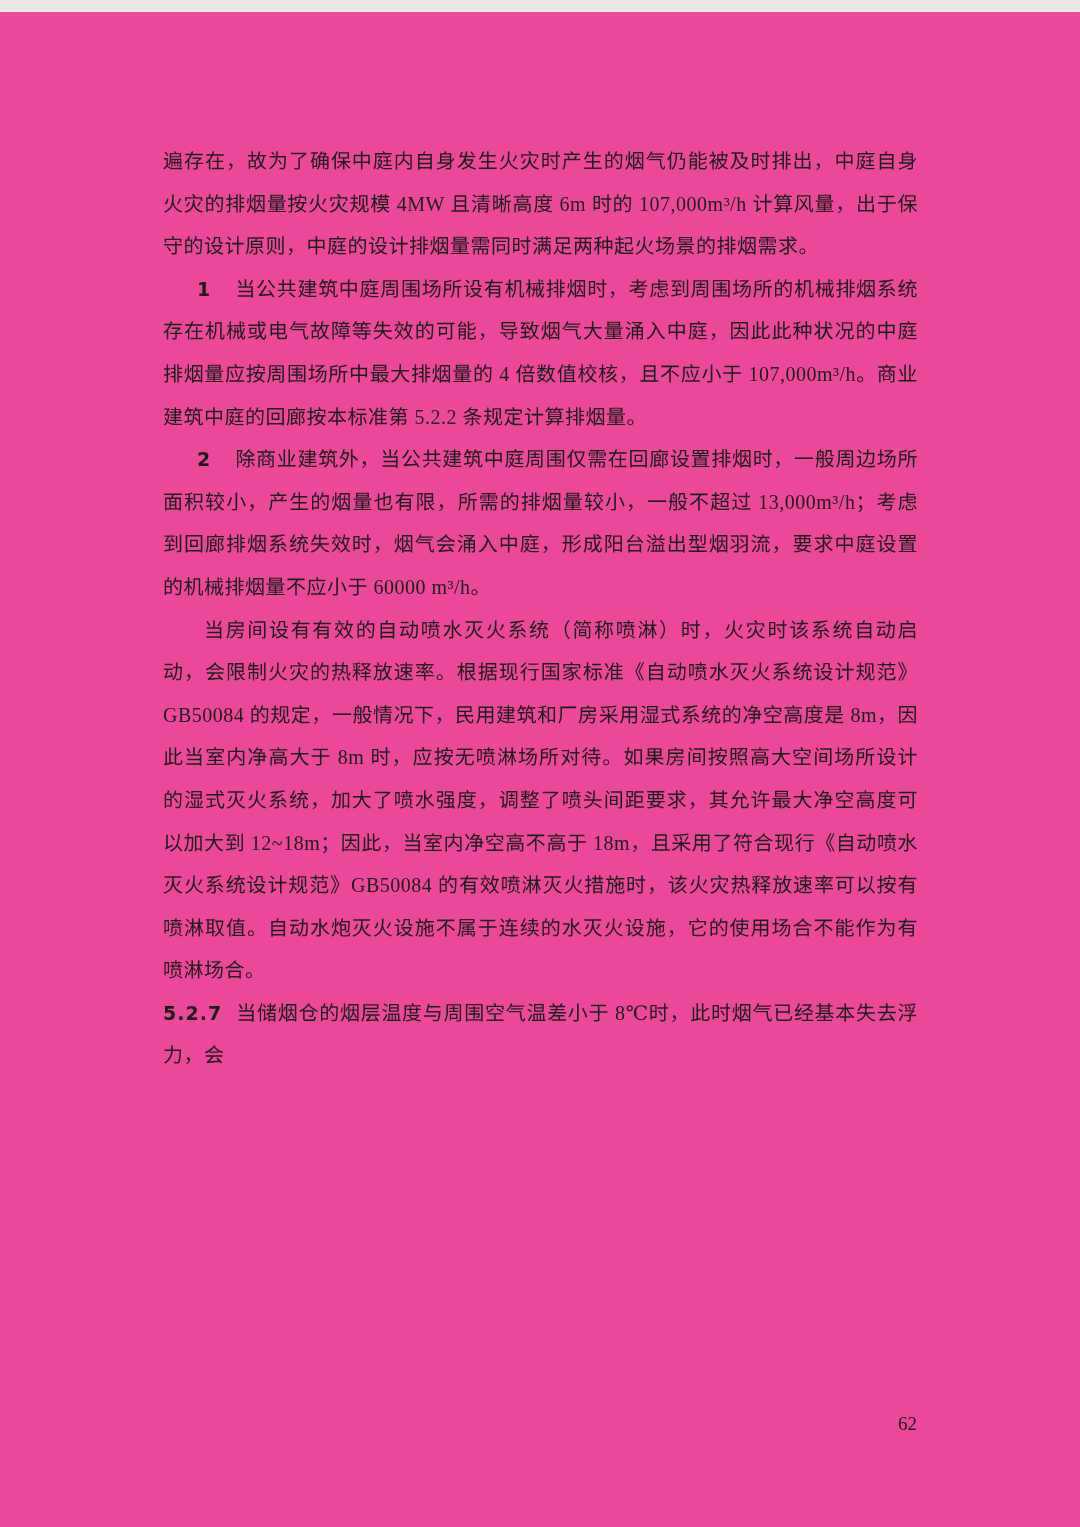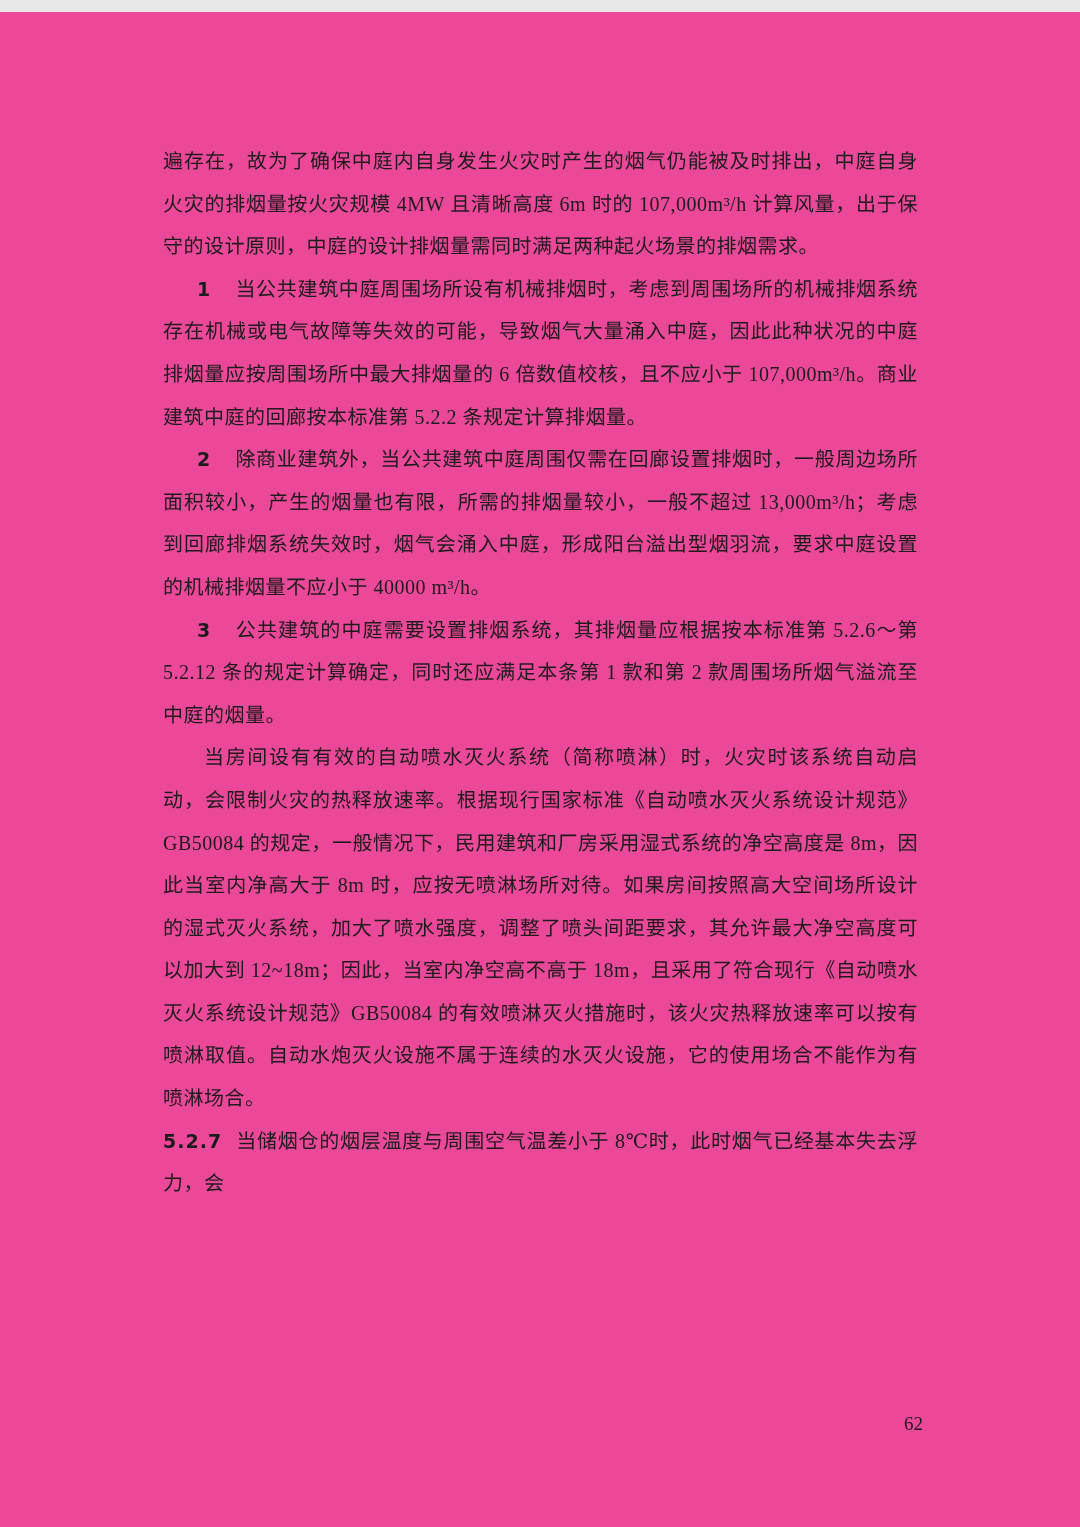--- a/index.html
+++ b/index.html
@@ -45,34 +45,33 @@
     font-weight: bold;
     font-size: 19px;
     letter-spacing: 1px;
   }
   .gap-item { padding-right: 24px; }
   .gap-section { padding-right: 14px; }
 
   .page-footer {
     position: absolute;
     top: 1398px;
-    right: 157px;
+    right: 163px;
     font-size: 19px;
     line-height: 28px;
     color: #1c1c1c;
   }
 </style>
 </head>
 <body>
 
 <div class="page">
   <main class="doc-body" id="doc-body">
       <p class="para-continuation"><span>遍存在，故为了确保中庭内自身发生火灾时产生的烟气仍能被及时排出，中庭自身火灾的排烟量按火灾规模 4MW 且清晰高度 6m 时的 107,000m³/h 计算风量，出于保守的设计原则，中庭的设计排烟量需同时满足两种起火场景的排烟需求。</span></p>
-      <p class="para-item"><span class="clause-label gap-item">1</span><span>当公共建筑中庭周围场所设有机械排烟时，考虑到周围场所的机械排烟系统存在机械或电气故障等失效的可能，导致烟气大量涌入中庭，因此此种状况的中庭排烟量应按周围场所中最大排烟量的 6 倍数值校核，且不应小于 107,000m³/h。商业建筑中庭的回廊按本标准第 5.2.2 条规定计算排烟量。</span></p>
-      <p class="para-item"><span class="clause-label gap-item">2</span><span>除商业建筑外，当公共建筑中庭周围仅需在回廊设置排烟时，一般周边场所面积较小，产生的烟量也有限，所需的排烟量较小，一般不超过 13,000m³/h；考虑到回廊排烟系统失效时，烟气会涌入中庭，形成阳台溢出型烟羽流，要求中庭设置的机械排烟量不应小于 40000 m³/h。</span></p>
-      <p class="para-item"><span class="clause-label gap-item">3</span><span>公共建筑的中庭需要设置排烟系统，其排烟量应根据按本标准第 5.2.6～第 5.2.12 条的规定计算确定，同时还应满足本条第 1 款和第 2 款周围场所烟气溢流至中庭的烟量。</span></p>
+      <p class="para-item"><span class="clause-label gap-item">1</span><span>当公共建筑中庭周围场所设有机械排烟时，考虑到周围场所的机械排烟系统存在机械或电气故障等失效的可能，导致烟气大量涌入中庭，因此此种状况的中庭排烟量应按周围场所中最大排烟量的 4 倍数值校核，且不应小于 107,000m³/h。商业建筑中庭的回廊按本标准第 5.2.2 条规定计算排烟量。</span></p>
+      <p class="para-item"><span class="clause-label gap-item">2</span><span>除商业建筑外，当公共建筑中庭周围仅需在回廊设置排烟时，一般周边场所面积较小，产生的烟量也有限，所需的排烟量较小，一般不超过 13,000m³/h；考虑到回廊排烟系统失效时，烟气会涌入中庭，形成阳台溢出型烟羽流，要求中庭设置的机械排烟量不应小于 60000 m³/h。</span></p>
       <p class="para-indented"><span>当房间设有有效的自动喷水灭火系统（简称喷淋）时，火灾时该系统自动启动，会限制火灾的热释放速率。根据现行国家标准《自动喷水灭火系统设计规范》GB50084 的规定，一般情况下，民用建筑和厂房采用湿式系统的净空高度是 8m，因此当室内净高大于 8m 时，应按无喷淋场所对待。如果房间按照高大空间场所设计的湿式灭火系统，加大了喷水强度，调整了喷头间距要求，其允许最大净空高度可以加大到 12~18m；因此，当室内净空高不高于 18m，且采用了符合现行《自动喷水灭火系统设计规范》GB50084 的有效喷淋灭火措施时，该火灾热释放速率可以按有喷淋取值。自动水炮灭火设施不属于连续的水灭火设施，它的使用场合不能作为有喷淋场合。</span></p>
       <p class="para-section"><span class="clause-label gap-section">5.2.7</span><span>当储烟仓的烟层温度与周围空气温差小于 8℃时，此时烟气已经基本失去浮力，会</span></p>
     </main>
   <footer class="page-footer">
     <span>62</span>
   </footer>
 </div>
 
 </body></html>

